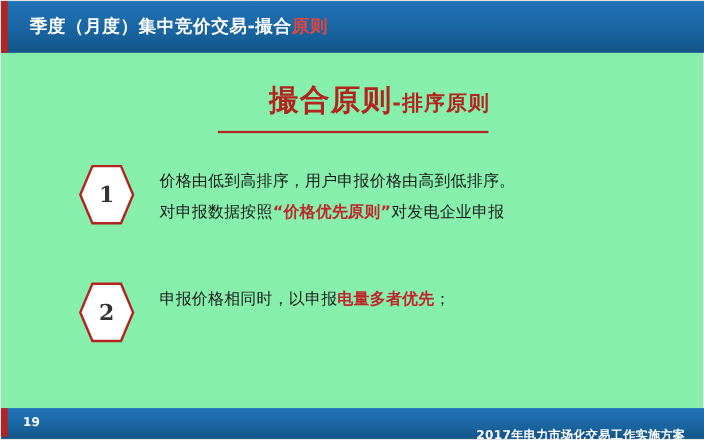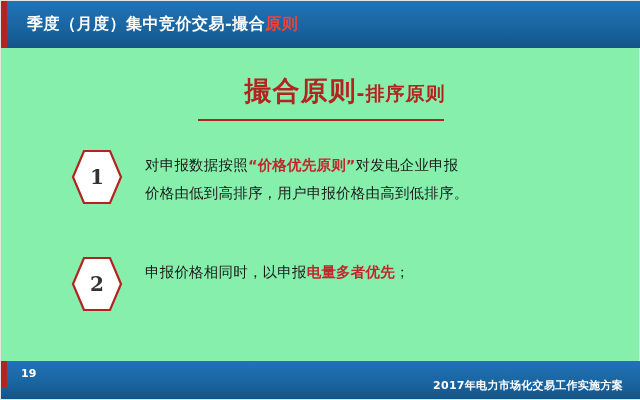--- a/index.html
+++ b/index.html
@@ -136,21 +136,21 @@
     display: block;
     white-space: nowrap;
   }
 
   
   .footer {
     position: absolute;
     left: 0;
     bottom: 0;
     width: 640px;
-    height: 38px;
+    height: 28px;
     background: linear-gradient(to bottom, #2173b8 0%, #19649f 60%, #145488 100%);
   }
   .footer-accent {
     position: absolute;
     left: 0;
     top: 0;
     width: 6px;
     height: 26px;
     background: #b3231f;
   }
@@ -188,22 +188,22 @@
   <div class="title-rule"></div>
 
   <div class="item item-1">
     <div class="hexagon">
       <svg width="52" height="56" viewBox="0 0 52 56">
         <polygon points="13,2 39,2 50,28 39,54 13,54 2,28" fill="#ffffff" stroke="#b3231f" stroke-width="2.2"></polygon>
       </svg>
     </div>
     <div class="hex-num">1</div>
     <div class="item-text">
+      <span class="line"><span>价格由低到高排序，用户申报价格由高到低排序。</span></span>
       <span class="line"><span>对申报数据按照</span><span class="red">“价格优先原则”</span><span>对发电企业申报</span></span>
-      <span class="line"><span>价格由低到高排序，用户申报价格由高到低排序。</span></span>
     </div>
   </div>
 
   <div class="item item-2">
     <div class="hexagon">
       <svg width="52" height="56" viewBox="0 0 52 56">
         <polygon points="13,2 39,2 50,28 39,54 13,54 2,28" fill="#ffffff" stroke="#b3231f" stroke-width="2.2"></polygon>
       </svg>
     </div>
     <div class="hex-num">2</div>

